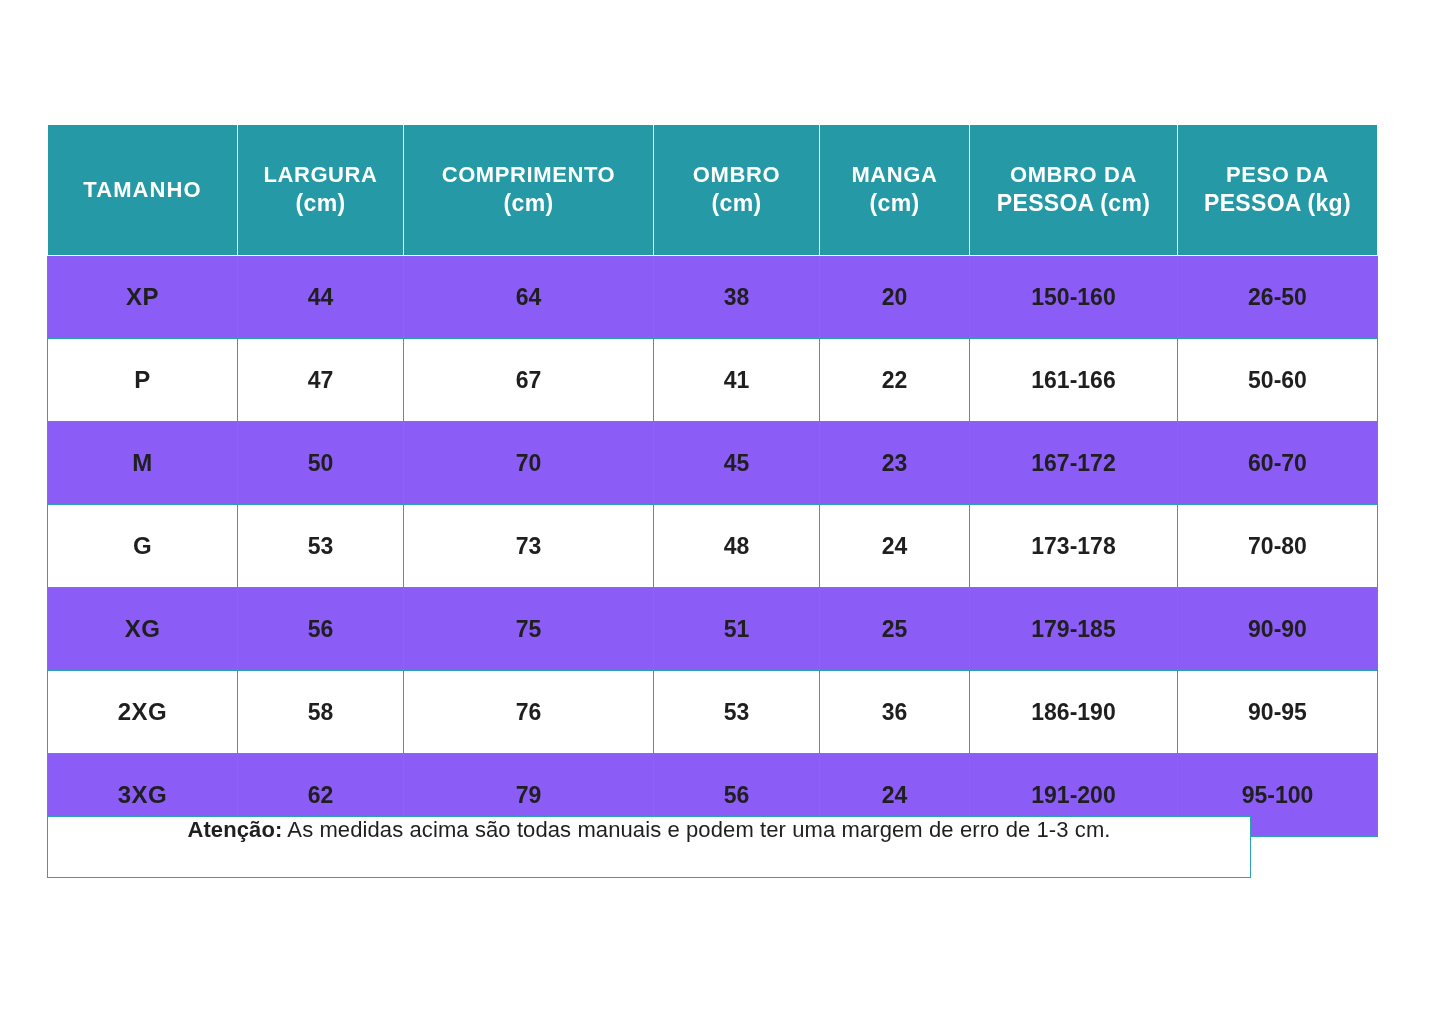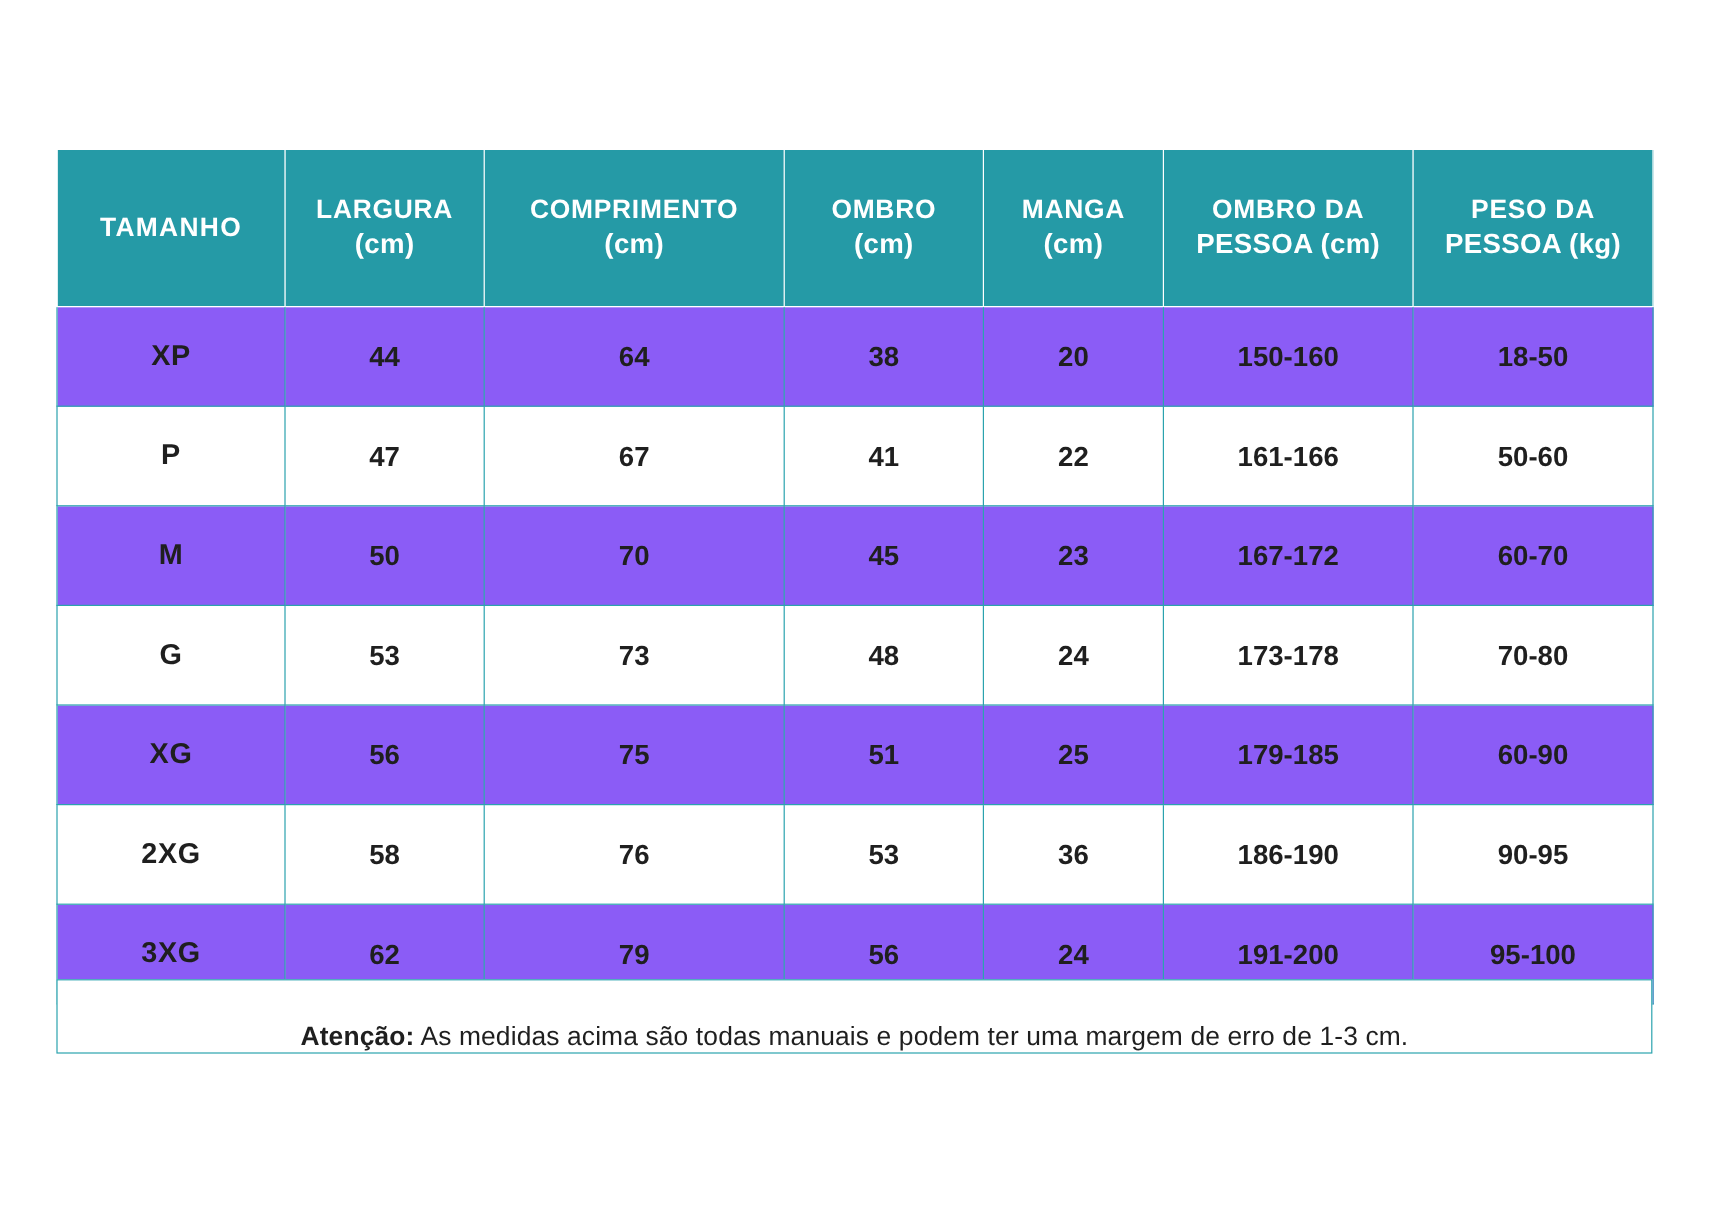--- a/index.html
+++ b/index.html
@@ -81,26 +81,26 @@
     background: #8b5cf6;
   }
   tbody tr.plain td {
     background: #ffffff;
   }
 
   .note {
     position: absolute;
     left: 47px;
     top: 816px;
-    width: 1330px;
+    width: 1204px;
     box-sizing: border-box;
     border: 1px solid #2ba3ae;
     height: 62px;
     display: flex;
-    align-items: flex-end;
+    align-items: flex-start;
     justify-content: center;
     background: #ffffff;
   }
   .note-text {
     font-size: 22px;
     color: #1f1f1f;
     letter-spacing: 0.1px;
   }
   .note-text b {
     font-weight: bold;
@@ -154,21 +154,21 @@
         </tr>
       </thead>
       <tbody>
         <tr class="shaded">
           <td class="size-label">XP</td>
           <td>44</td>
           <td>64</td>
           <td>38</td>
           <td>20</td>
           <td>150-160</td>
-          <td>18-50</td>
+          <td>26-50</td>
         </tr>
         <tr class="plain">
           <td class="size-label">P</td>
           <td>47</td>
           <td>67</td>
           <td>41</td>
           <td>22</td>
           <td>161-166</td>
           <td>50-60</td>
         </tr>
@@ -190,21 +190,21 @@
           <td>173-178</td>
           <td>70-80</td>
         </tr>
         <tr class="shaded">
           <td class="size-label">XG</td>
           <td>56</td>
           <td>75</td>
           <td>51</td>
           <td>25</td>
           <td>179-185</td>
-          <td>60-90</td>
+          <td>90-90</td>
         </tr>
         <tr class="plain">
           <td class="size-label">2XG</td>
           <td>58</td>
           <td>76</td>
           <td>53</td>
           <td>36</td>
           <td>186-190</td>
           <td>90-95</td>
         </tr>

